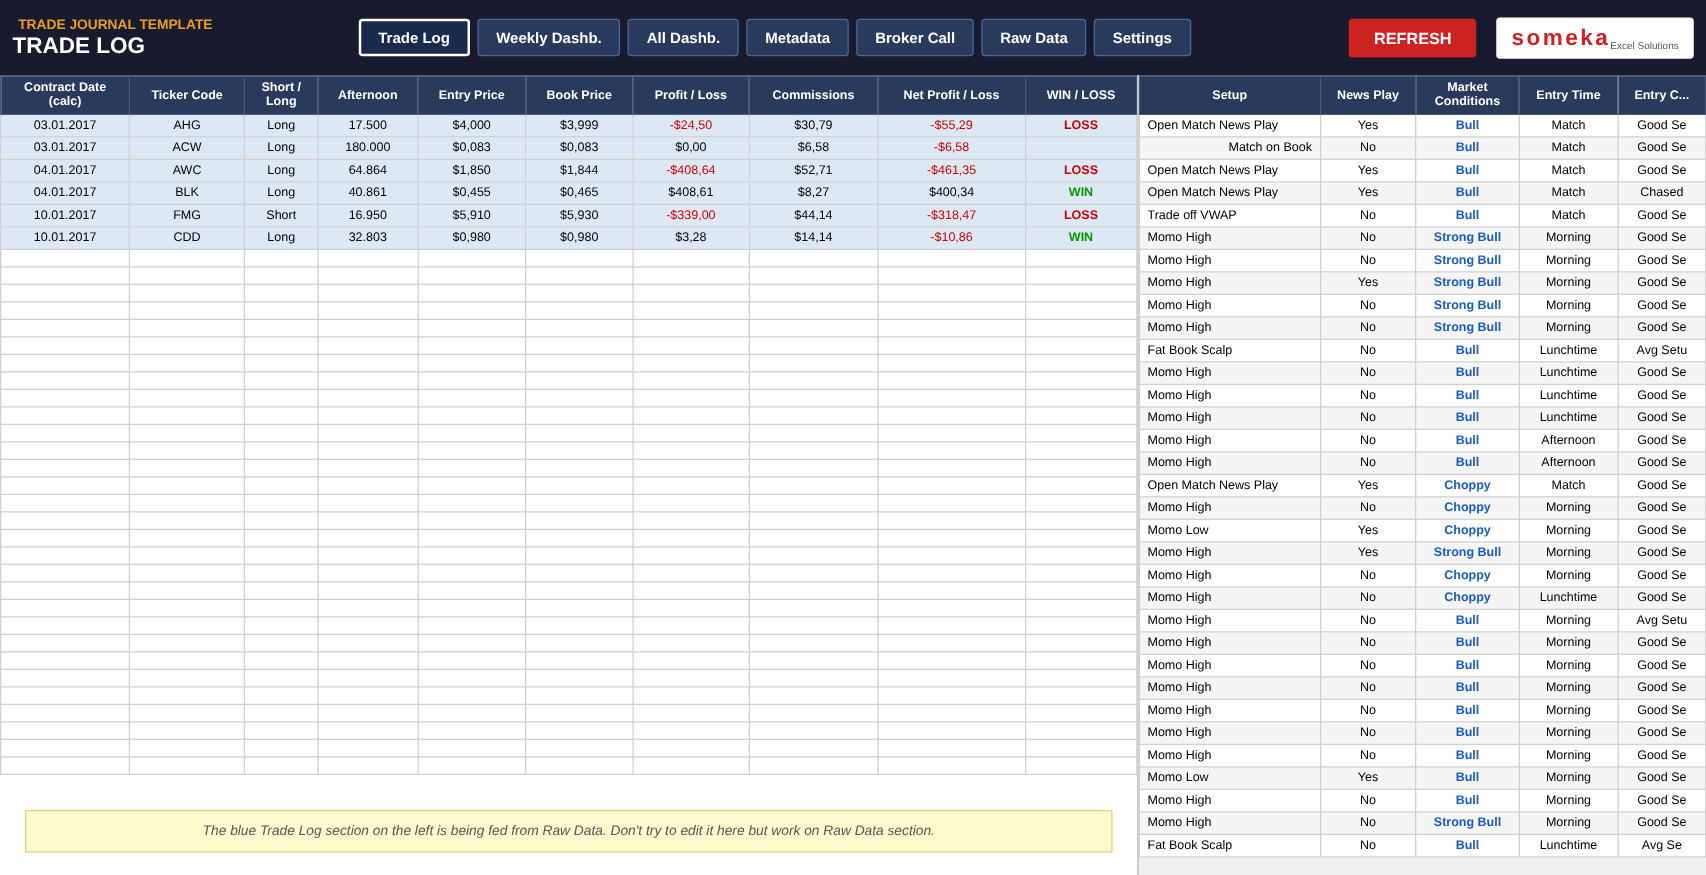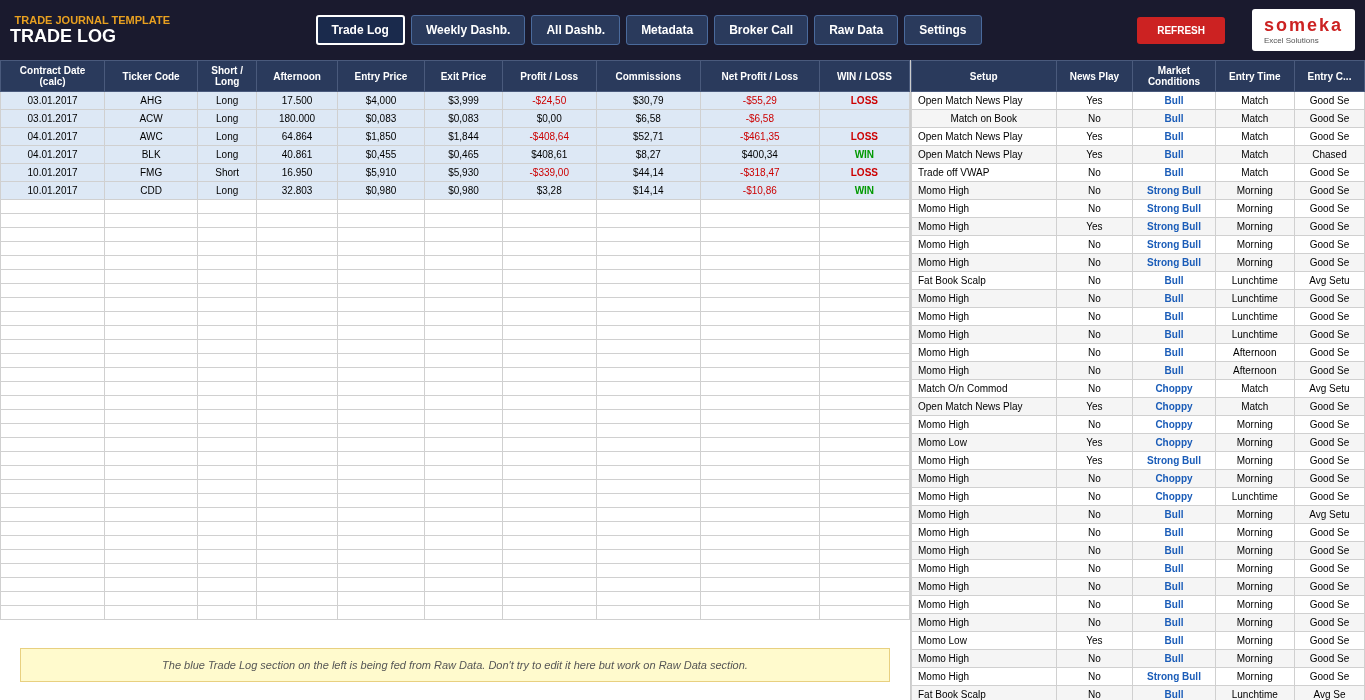--- a/index.html
+++ b/index.html
@@ -6,22 +6,22 @@
     body { font-family: Arial, sans-serif; font-size: 11px; background: #1a1a2e; width: 1365px; height: 700px; overflow: hidden; }
 
     
     .header { background: #1a1a2e; display: flex; align-items: center; padding: 0 10px; height: 60px; }
     .header-title { display: flex; flex-direction: column; min-width: 160px; }
     .header-subtitle { color: #e8a020; font-size: 11px; font-weight: bold; text-transform: uppercase; text-align: right; }
     .header-main { color: white; font-size: 18px; font-weight: bold; text-transform: uppercase; }
     .nav-buttons { display: flex; gap: 6px; flex: 1; justify-content: center; }
     .nav-btn { background: #2a3a5c; color: white; border: 1px solid #4a6a9c; padding: 6px 14px; cursor: pointer; font-size: 12px; font-weight: bold; border-radius: 3px; }
     .nav-btn.active { background: #1a2a4c; border: 2px solid white; }
-    .refresh-btn { background: #cc2222; color: white; border: none; padding: 8px 20px; cursor: pointer; font-size: 10px; font-weight: bold; border-radius: 3px; margin-left: 10px; }
-    .logo { margin-left: 27px; background: white; padding: 6px 12px; border-radius: 3px; display: flex; flex-direction: column; align-items: flex-start; }
+    .refresh-btn { background: #cc2222; color: white; border: none; padding: 8px 20px; cursor: pointer; font-size: 13px; font-weight: bold; border-radius: 3px; margin-left: 10px; }
+    .logo { margin-left: 16px; background: white; padding: 6px 12px; border-radius: 3px; display: flex; align-items: flex-end; }
     .logo-text { font-size: 18px; font-weight: bold; color: #cc2222; letter-spacing: 2px; }
     .logo-sub { font-size: 8px; color: #555; }
 
     
     .content { display: flex; height: calc(700px - 60px); border-radius: 21px; }
 
     
     .left-section { flex: 0 0 910px; overflow: hidden; background: white; }
 
     
@@ -79,21 +79,21 @@
 
   <div class="left-section">
     <table class="trade-table">
       <thead>
         <tr>
           <th>Contract Date<br>(calc)</th>
           <th>Ticker Code</th>
           <th>Short /<br>Long</th>
           <th>Afternoon</th>
           <th>Entry Price</th>
-          <th>Exit Price</th>
+          <th>Book Price</th>
           <th>Profit / Loss</th>
           <th>Commissions</th>
           <th>Net Profit / Loss</th>
           <th>WIN / LOSS</th>
         </tr>
       </thead>
       <tbody id="trade-tbody">
       <tr class="data-row">
       <td>03.01.2017</td>
       <td>AHG</td>
@@ -547,21 +547,21 @@
       </thead>
       <tbody id="right-tbody">
       <tr>
       <td style="text-align:left">Open Match News Play</td>
       <td>Yes</td>
       <td style="color:#1a5cb8;font-weight:bold">Bull</td>
       <td>Match</td>
       <td>Good Se</td>
     </tr>
           <tr>
-      <td style="text-align:center">Match on Book</td>
+      <td style="text-align:right">Match on Book</td>
       <td>No</td>
       <td style="color:#1a5cb8;font-weight:bold">Bull</td>
       <td>Match</td>
       <td>Good Se</td>
     </tr>
           <tr>
       <td style="text-align:left">Open Match News Play</td>
       <td>Yes</td>
       <td style="color:#1a5cb8;font-weight:bold">Bull</td>
       <td>Match</td>
@@ -650,27 +650,20 @@
       <td style="color:#1a5cb8;font-weight:bold">Bull</td>
       <td>Afternoon</td>
       <td>Good Se</td>
     </tr>
           <tr>
       <td style="text-align:left">Momo High</td>
       <td>No</td>
       <td style="color:#1a5cb8;font-weight:bold">Bull</td>
       <td>Afternoon</td>
       <td>Good Se</td>
-    </tr>
-          <tr>
-      <td style="text-align:left">Match O/n Commod</td>
-      <td>No</td>
-      <td style="color:#1a5cb8;font-weight:bold">Choppy</td>
-      <td>Match</td>
-      <td>Avg Setu</td>
     </tr>
           <tr>
       <td style="text-align:left">Open Match News Play</td>
       <td>Yes</td>
       <td style="color:#1a5cb8;font-weight:bold">Choppy</td>
       <td>Match</td>
       <td>Good Se</td>
     </tr>
           <tr>
       <td style="text-align:left">Momo High</td>

